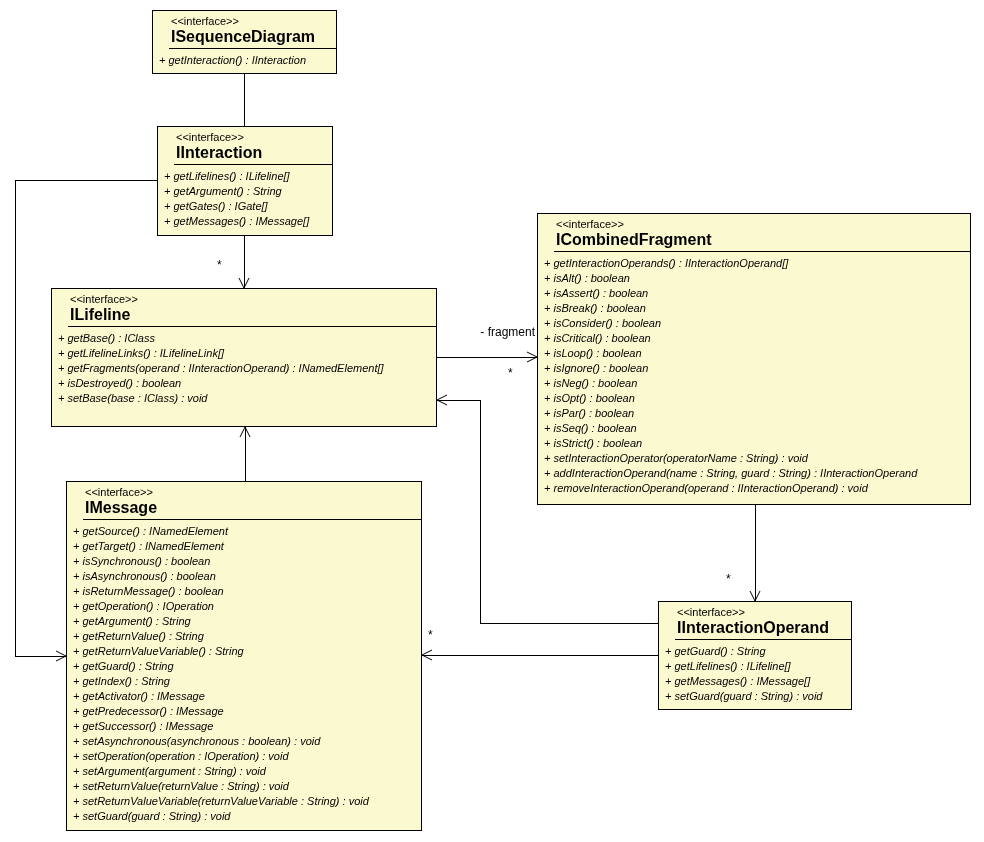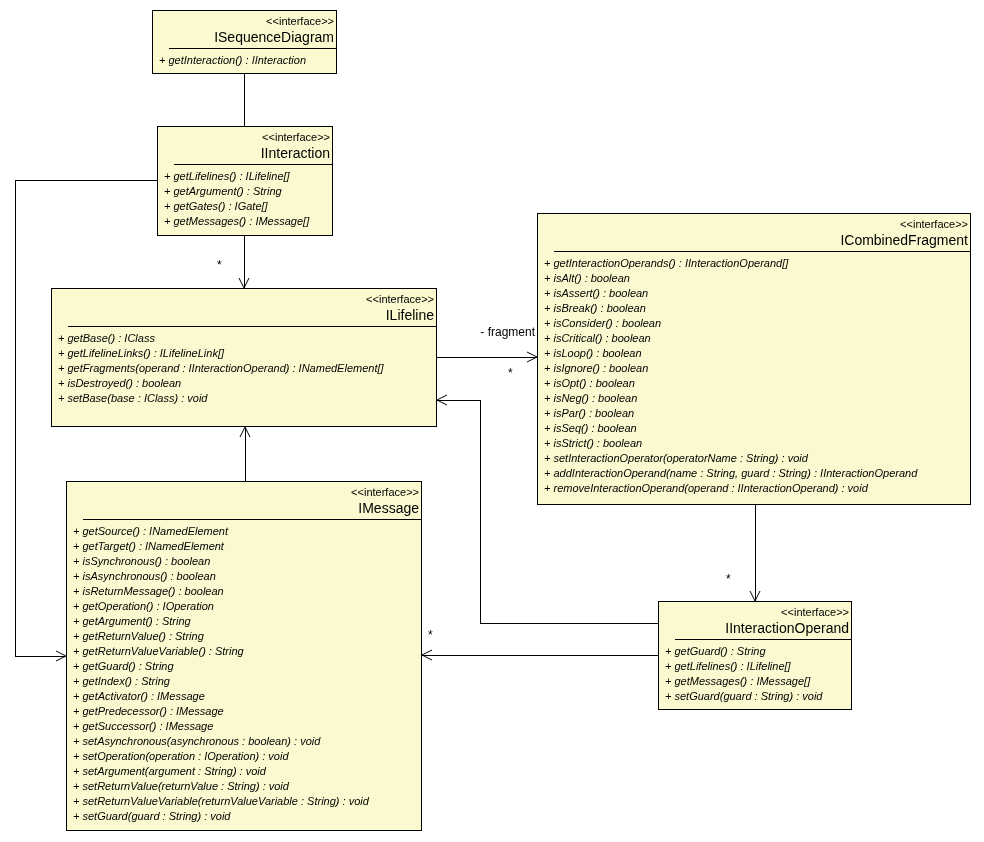--- a/index.html
+++ b/index.html
@@ -33,32 +33,32 @@
     box-sizing: border-box;
     background: var(--class-fill, #fbf9cf);
     border: 1.5px solid var(--class-border, #000);
     display: flex;
     flex-direction: column;
     color: var(--text, #000);
     overflow: hidden;
   }
   .class-header {
     border-bottom: 1px solid var(--class-border, #000);
-    text-align: right;
+    text-align: left;
     padding: 3px 2px 3px 2px;
     flex: 0 0 auto;
     margin-left: 16px;
   }
   .stereotype {
     font-size: 11px;
     line-height: 15px;
   }
   .class-name {
-    font-size: 14px;
-    font-weight: normal;
+    font-size: 16px;
+    font-weight: bold;
     line-height: 16px;
   }
   .methods {
     flex: 1 1 auto;
     padding: 4px 4px 16px 6px;
     line-height: 15px;
     overflow: hidden;
   }
   .methods .method {
     font-size: 11px;
@@ -138,22 +138,22 @@
     </div>
     <div class="methods">
         <div class="method">+ getInteractionOperands() : IInteractionOperand[]</div>
         <div class="method">+ isAlt() : boolean</div>
         <div class="method">+ isAssert() : boolean</div>
         <div class="method">+ isBreak() : boolean</div>
         <div class="method">+ isConsider() : boolean</div>
         <div class="method">+ isCritical() : boolean</div>
         <div class="method">+ isLoop() : boolean</div>
         <div class="method">+ isIgnore() : boolean</div>
+        <div class="method">+ isNeg() : boolean</div>
         <div class="method">+ isOpt() : boolean</div>
-        <div class="method">+ isNeg() : boolean</div>
         <div class="method">+ isPar() : boolean</div>
         <div class="method">+ isSeq() : boolean</div>
         <div class="method">+ isStrict() : boolean</div>
         <div class="method">+ setInteractionOperator(operatorName : String) : void</div>
         <div class="method">+ addInteractionOperand(name : String, guard : String) : IInteractionOperand</div>
         <div class="method">+ removeInteractionOperand(operand : IInteractionOperand) : void</div>
       </div>
   </div>
 
   <div class="uml-class" style="left:66px;top:481px;width:356px;height:350px;">

